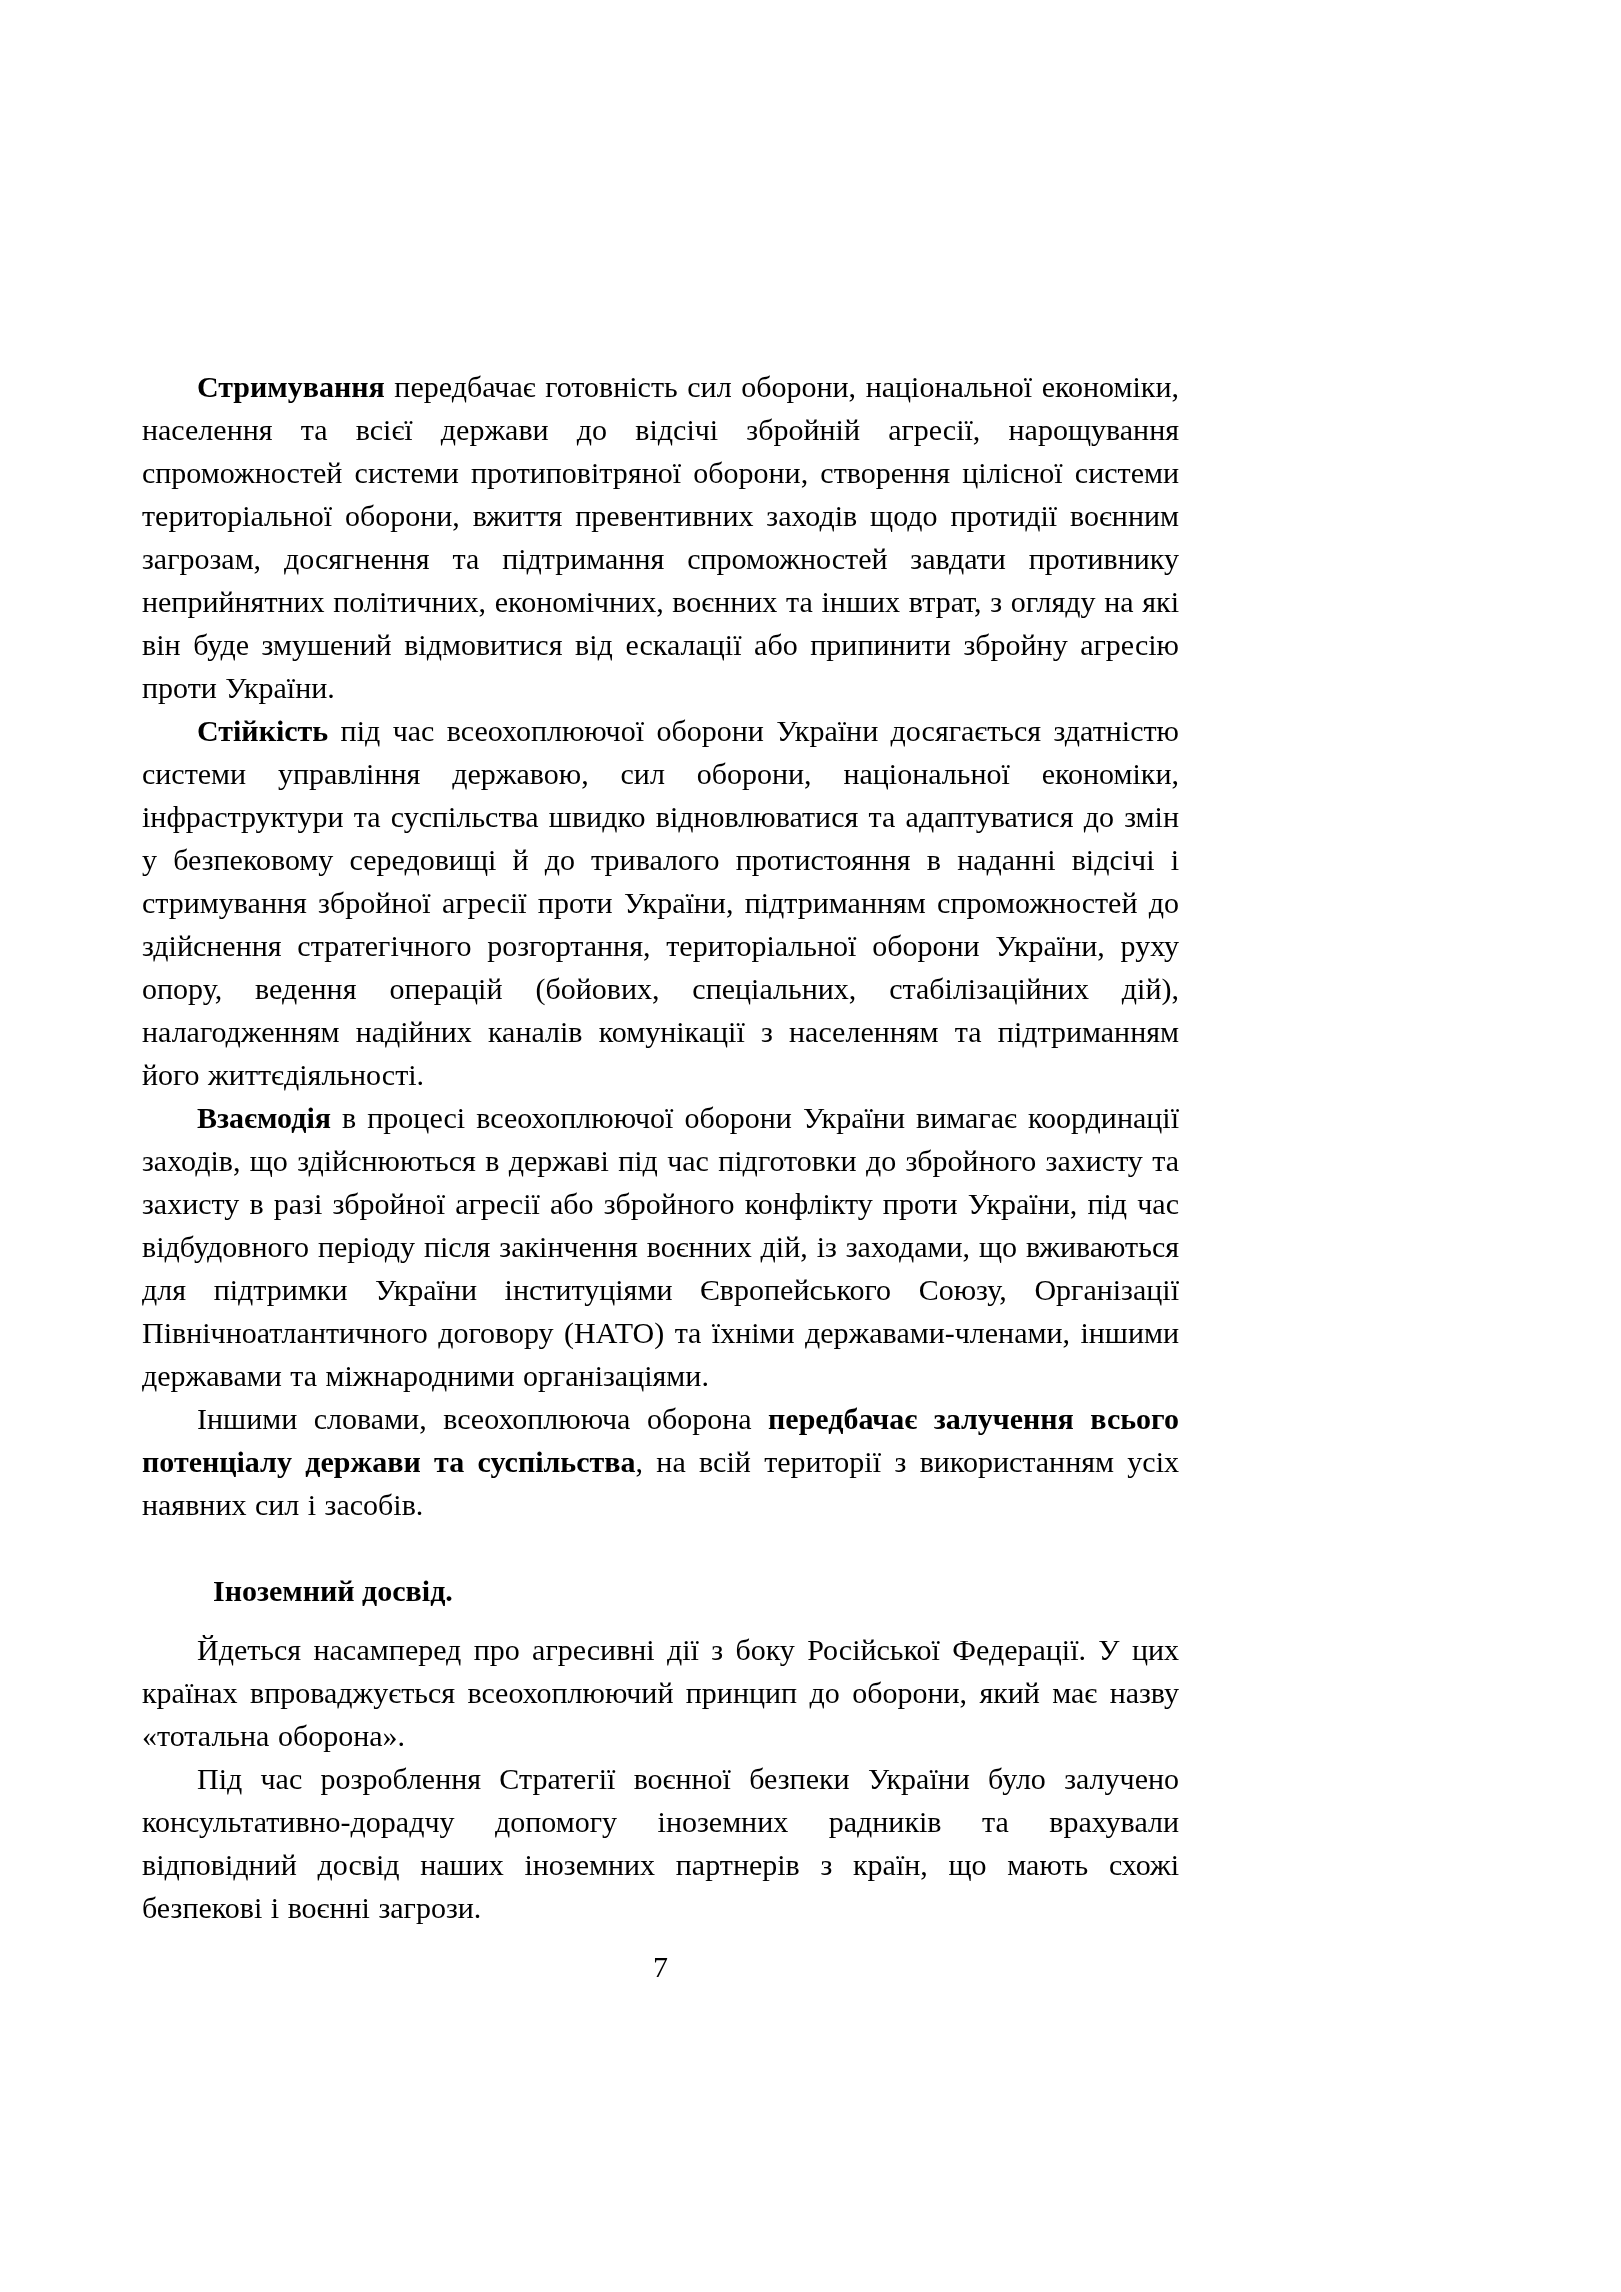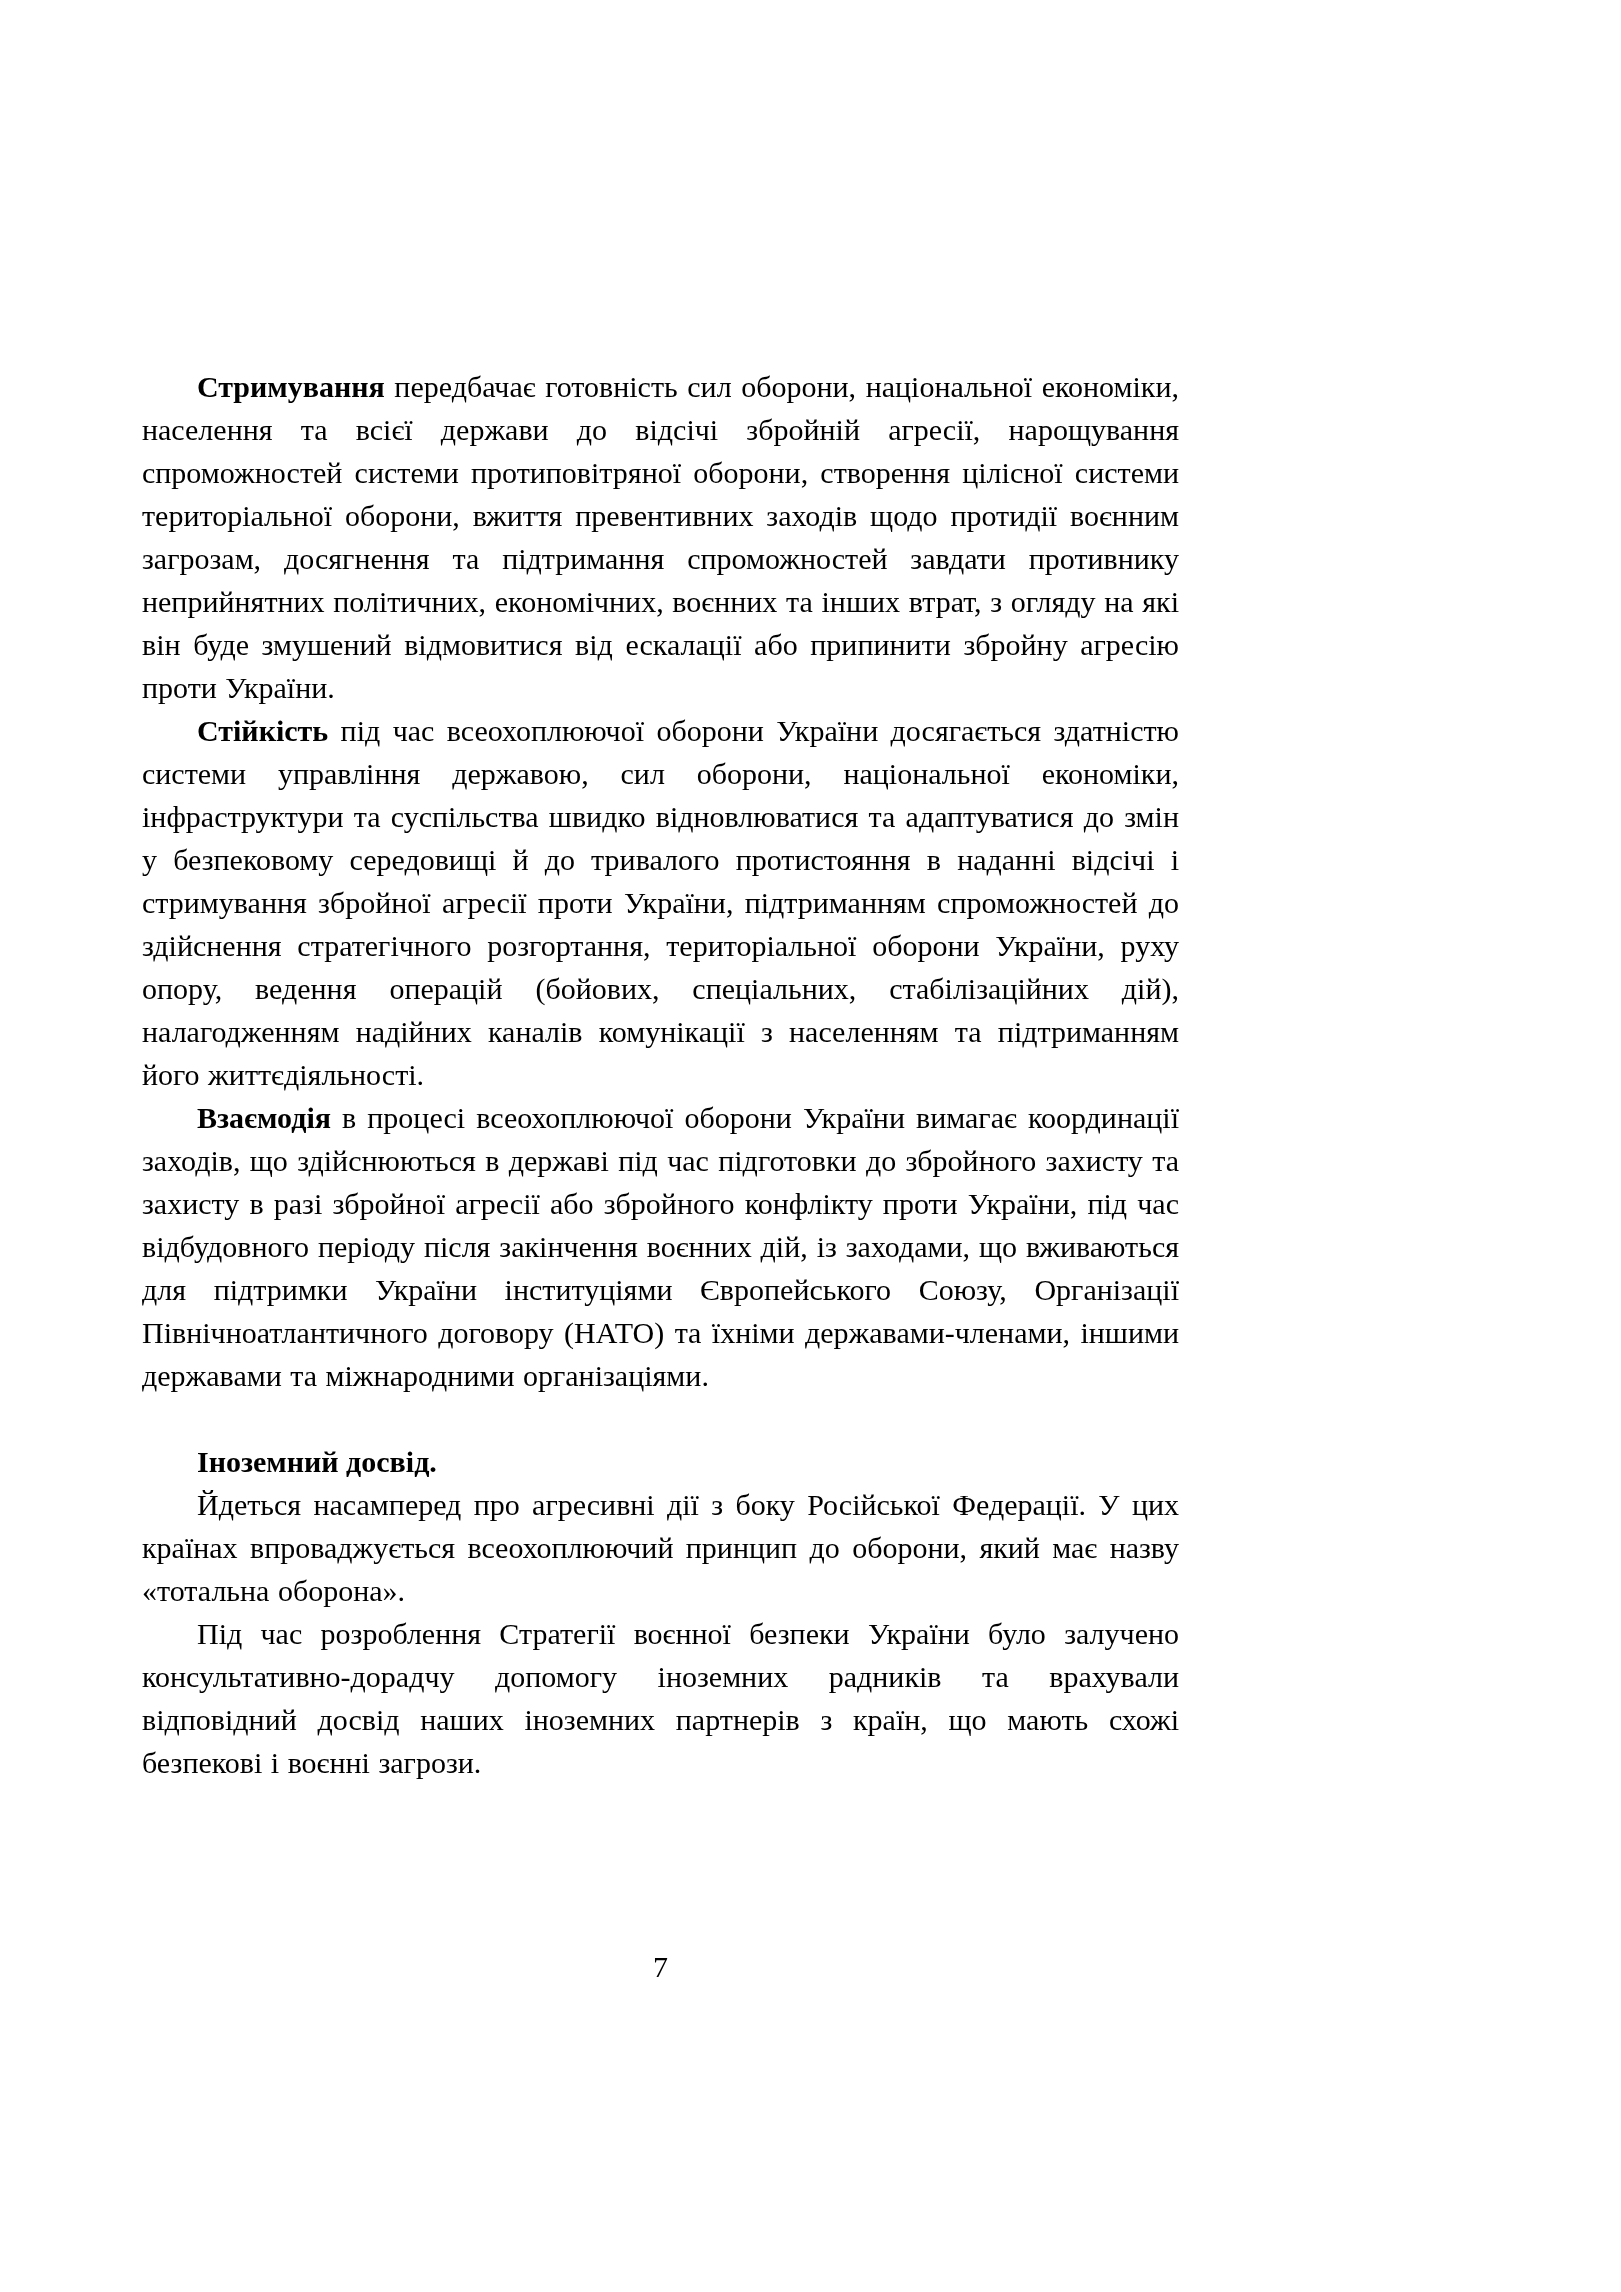--- a/index.html
+++ b/index.html
@@ -32,21 +32,21 @@
     font-size: 30px;
     line-height: 43px;
     text-align: justify;
     text-indent: 55px;
     word-spacing: 1px;
   }
   .para b {
     font-weight: bold;
   }
   .heading {
-    margin: 0;
+    margin: 16px;
     margin-top: 43px;
     font-size: 30px;
     line-height: 43px;
     text-indent: 55px;
     font-weight: bold;
   }
   .page-number {
     position: absolute;
     left: 142px;
     width: 1037px;
@@ -61,20 +61,21 @@
 
 <div class="page">
   <div class="content">
 
     <p class="para"><b>Стримування</b><span> передбачає готовність сил оборони, національної економіки, населення та всієї держави до відсічі збройній агресії, нарощування спроможностей системи протиповітряної оборони, створення цілісної системи територіальної оборони, вжиття превентивних заходів щодо протидії воєнним загрозам, досягнення та підтримання спроможностей завдати противнику неприйнятних політичних, економічних, воєнних та інших втрат, з огляду на які він буде змушений відмовитися від ескалації або припинити збройну агресію проти України.</span></p>
 
     <p class="para"><b>Стійкість</b><span> під час всеохоплюючої оборони України досягається здатністю системи управління державою, сил оборони, національної економіки, інфраструктури та суспільства швидко відновлюватися та адаптуватися до змін у безпековому середовищі й до тривалого протистояння в наданні відсічі і стримування збройної агресії проти України, підтриманням спроможностей до здійснення стратегічного розгортання, територіальної оборони України, руху опору, ведення операцій (бойових, спеціальних, стабілізаційних дій), налагодженням надійних каналів комунікації з населенням та підтриманням його життєдіяльності.</span></p>
 
     <p class="para"><b>Взаємодія</b><span> в процесі всеохоплюючої оборони України вимагає координації заходів, що здійснюються в державі під час підготовки до збройного захисту та захисту в разі збройної агресії або збройного конфлікту проти України, під час відбудовного періоду після закінчення воєнних дій, із заходами, що вживаються для підтримки України інституціями Європейського Союзу, Організації Північноатлантичного договору (НАТО) та їхніми державами-членами, іншими державами та міжнародними організаціями.</span></p>
 
+    <p class="para"><span>Іншими словами, всеохоплююча оборона </span><b>передбачає залучення всього потенціалу держави та суспільства</b><span>, на всій території з використанням усіх наявних сил і засобів.</span></p>
 
     <p class="heading">Іноземний досвід.</p>
 
     <p class="para">Йдеться насамперед про агресивні дії з боку Російської Федерації. У цих країнах впроваджується всеохоплюючий принцип до оборони, який має назву «тотальна оборона».</p>
 
     <p class="para">Під час розроблення Стратегії воєнної безпеки України було залучено консультативно-дорадчу допомогу іноземних радників та врахували відповідний досвід наших іноземних партнерів з країн, що мають схожі безпекові і воєнні загрози.</p>
 
   </div>
 
   <div class="page-number">7</div>

